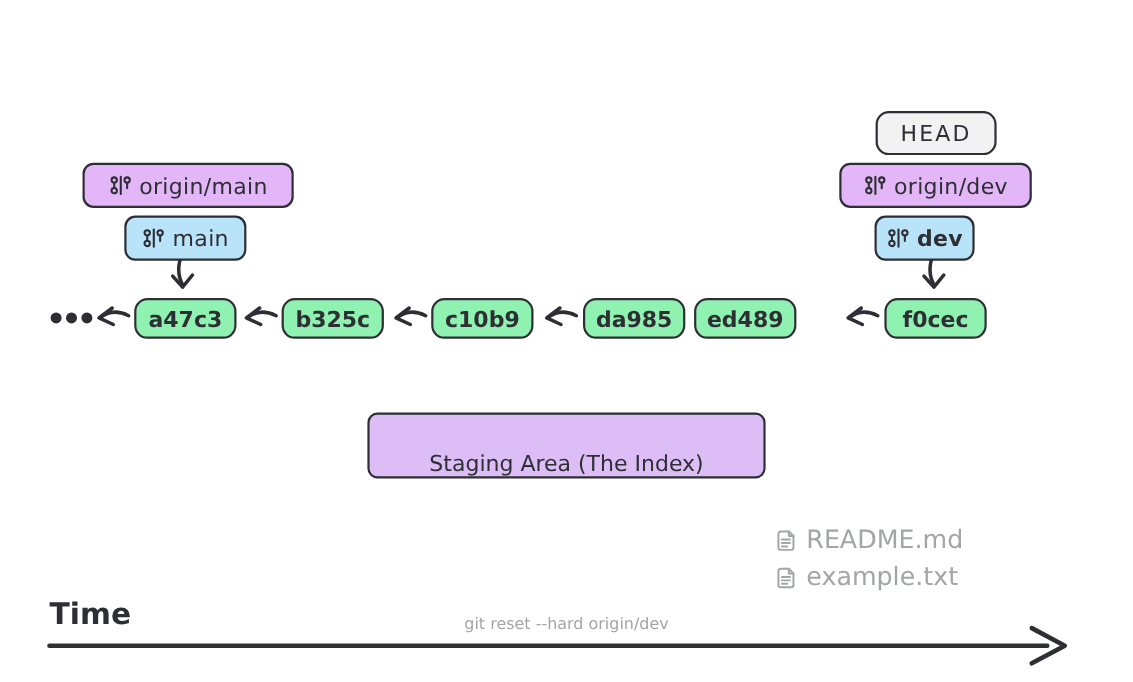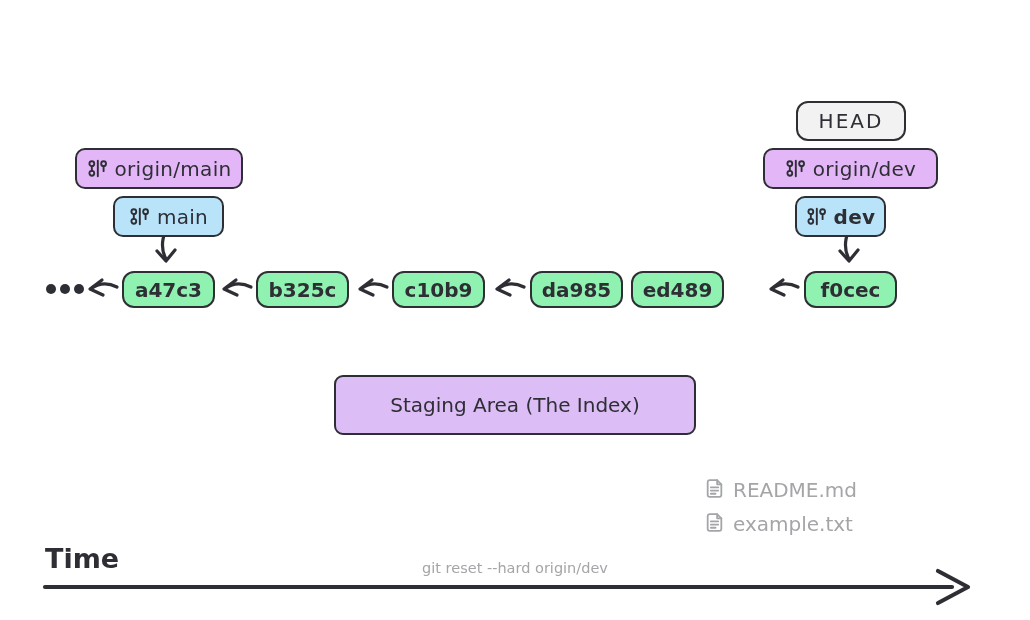--- a/index.html
+++ b/index.html
@@ -58,35 +58,36 @@
   }
   .area-box {
     position: absolute;
     left: 334px;
     width: 362px;
     height: 60px;
     box-sizing: border-box;
     border: 2.6px solid var(--ink, #2e2e35);
     border-radius: 9px;
     display: flex;
-    align-items: center;
+    align-items: flex-end;
     justify-content: center;
     font-size: 20px;
     font-weight: 500;
   }
   .area-box.staging { top: 375px; background: var(--staging-purple, #dcbdf5); }
   .area-box.working { top: 476px; background: var(--working-pink, #ffc2ce); }
   .file-row {
     position: absolute;
     left: 704px;
     height: 26px;
     display: flex;
+    align-items: center;
     gap: 8px;
     color: var(--muted, #a3a5a8);
-    font-size: 20px;
+    font-size: 23px;
     font-weight: 500;
   }
   .file-icon { width: 21px; height: 21px; flex: 0 0 auto; }
   .time-label {
     position: absolute;
     left: 45px;
     top: 543px;
     font-size: 27px;
     font-weight: 700;
     color: #2e2e35;
@@ -143,21 +144,21 @@
     <g stroke-width="4.2">
       <path d="M45,587 L952,587"></path>
       <path d="M938,571 L968,587 L938,603"></path>
     </g>
   </svg>
 
   <div class="badge gray" style="left:796px; top:77px; width:110px; height:40px;">
     <span>HEAD</span>
   </div>
 
-  <div class="badge purple" style="left:75px; top:124px; width:168px;">
+  <div class="badge purple" style="left:75px; top:124px; width:192px;">
     <svg class="branch-icon" viewBox="0 0 20 20" stroke="#2e2e35" stroke-width="1.8" fill="none" stroke-linecap="round">
       <circle cx="4.6" cy="5.4" r="2.3"></circle>
         <circle cx="4.6" cy="14.6" r="2.3"></circle>
       <line x1="4.6" y1="7.7" x2="4.6" y2="12.3"></line>
       <line x1="10.3" y1="2.6" x2="10.3" y2="17.4"></line>
       <circle cx="15.8" cy="5.4" r="2.3"></circle>
         <line x1="15.8" y1="7.7" x2="15.8" y2="12.5"></line>
     </svg>
     <span>origin/main</span>
   </div>

